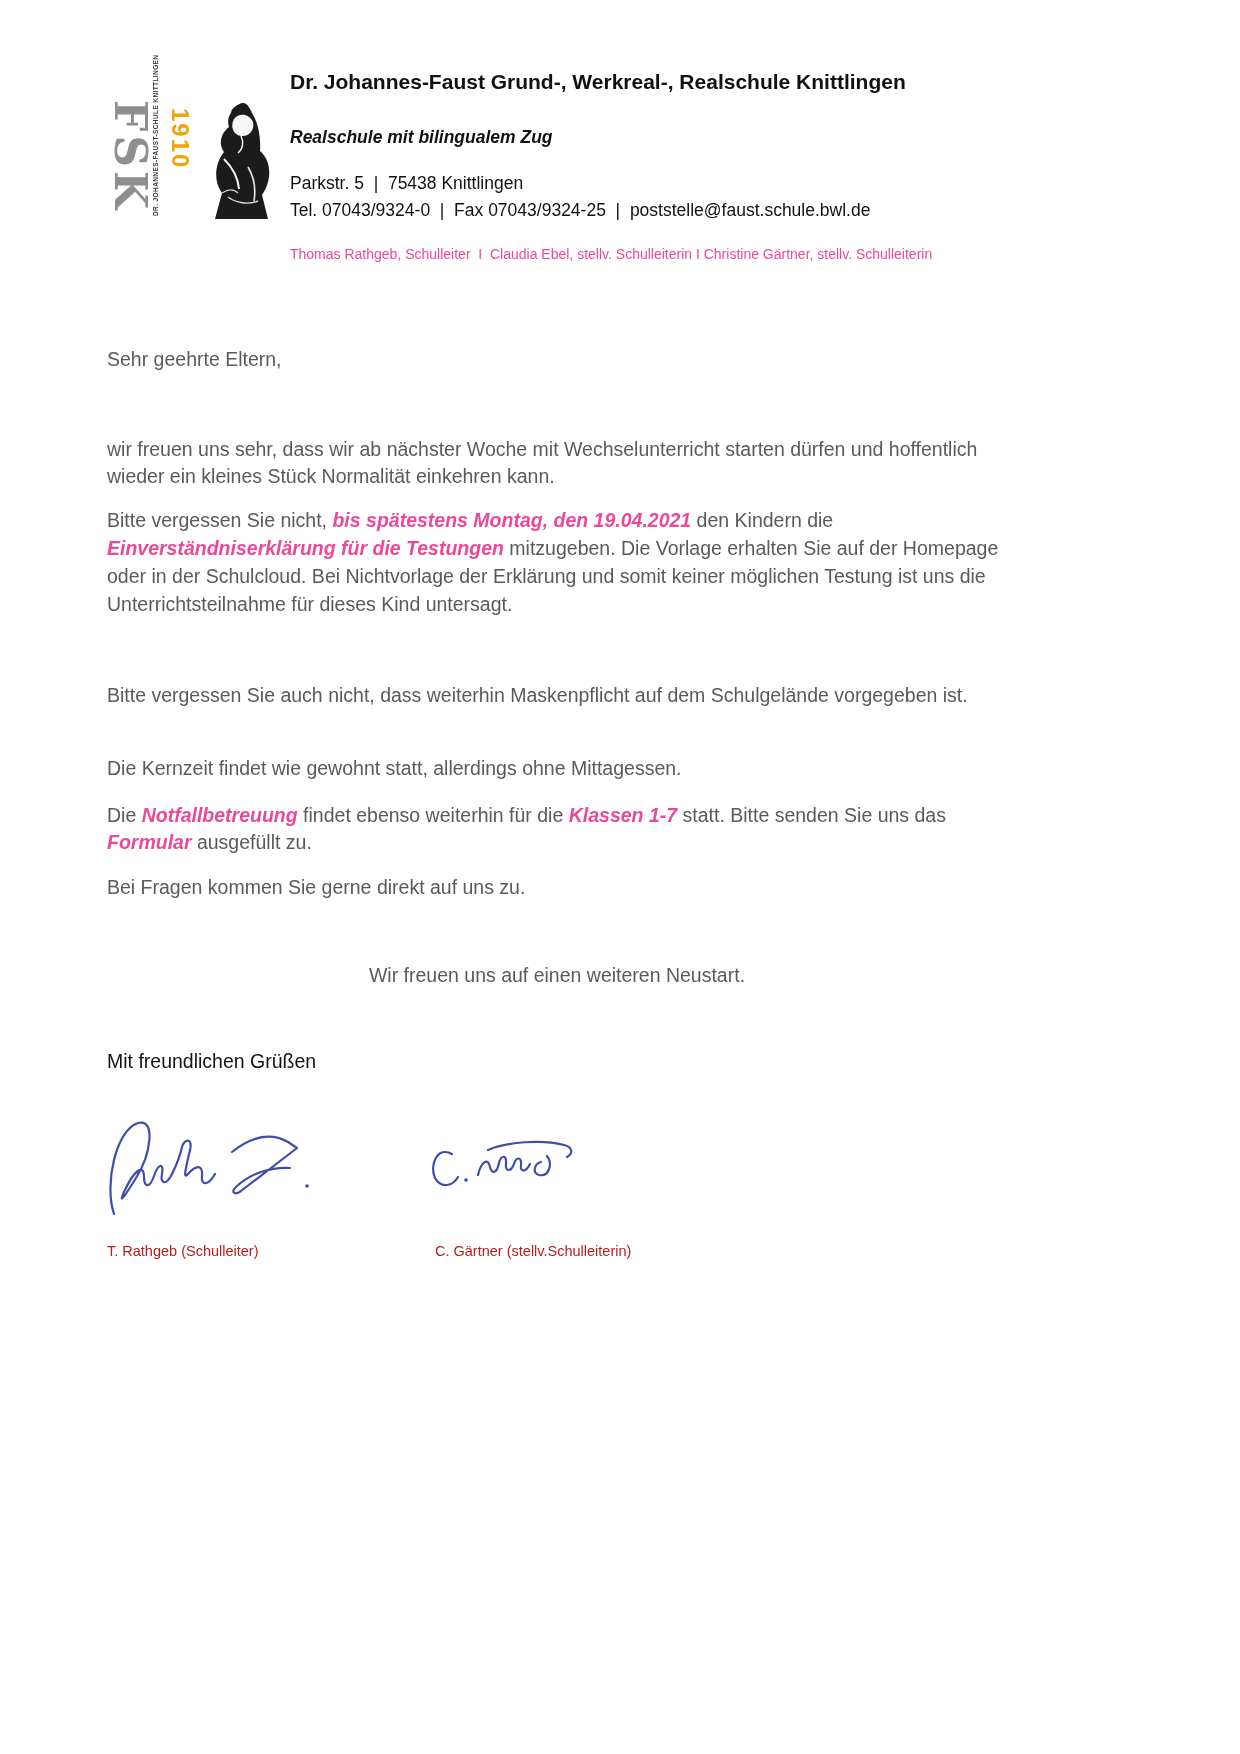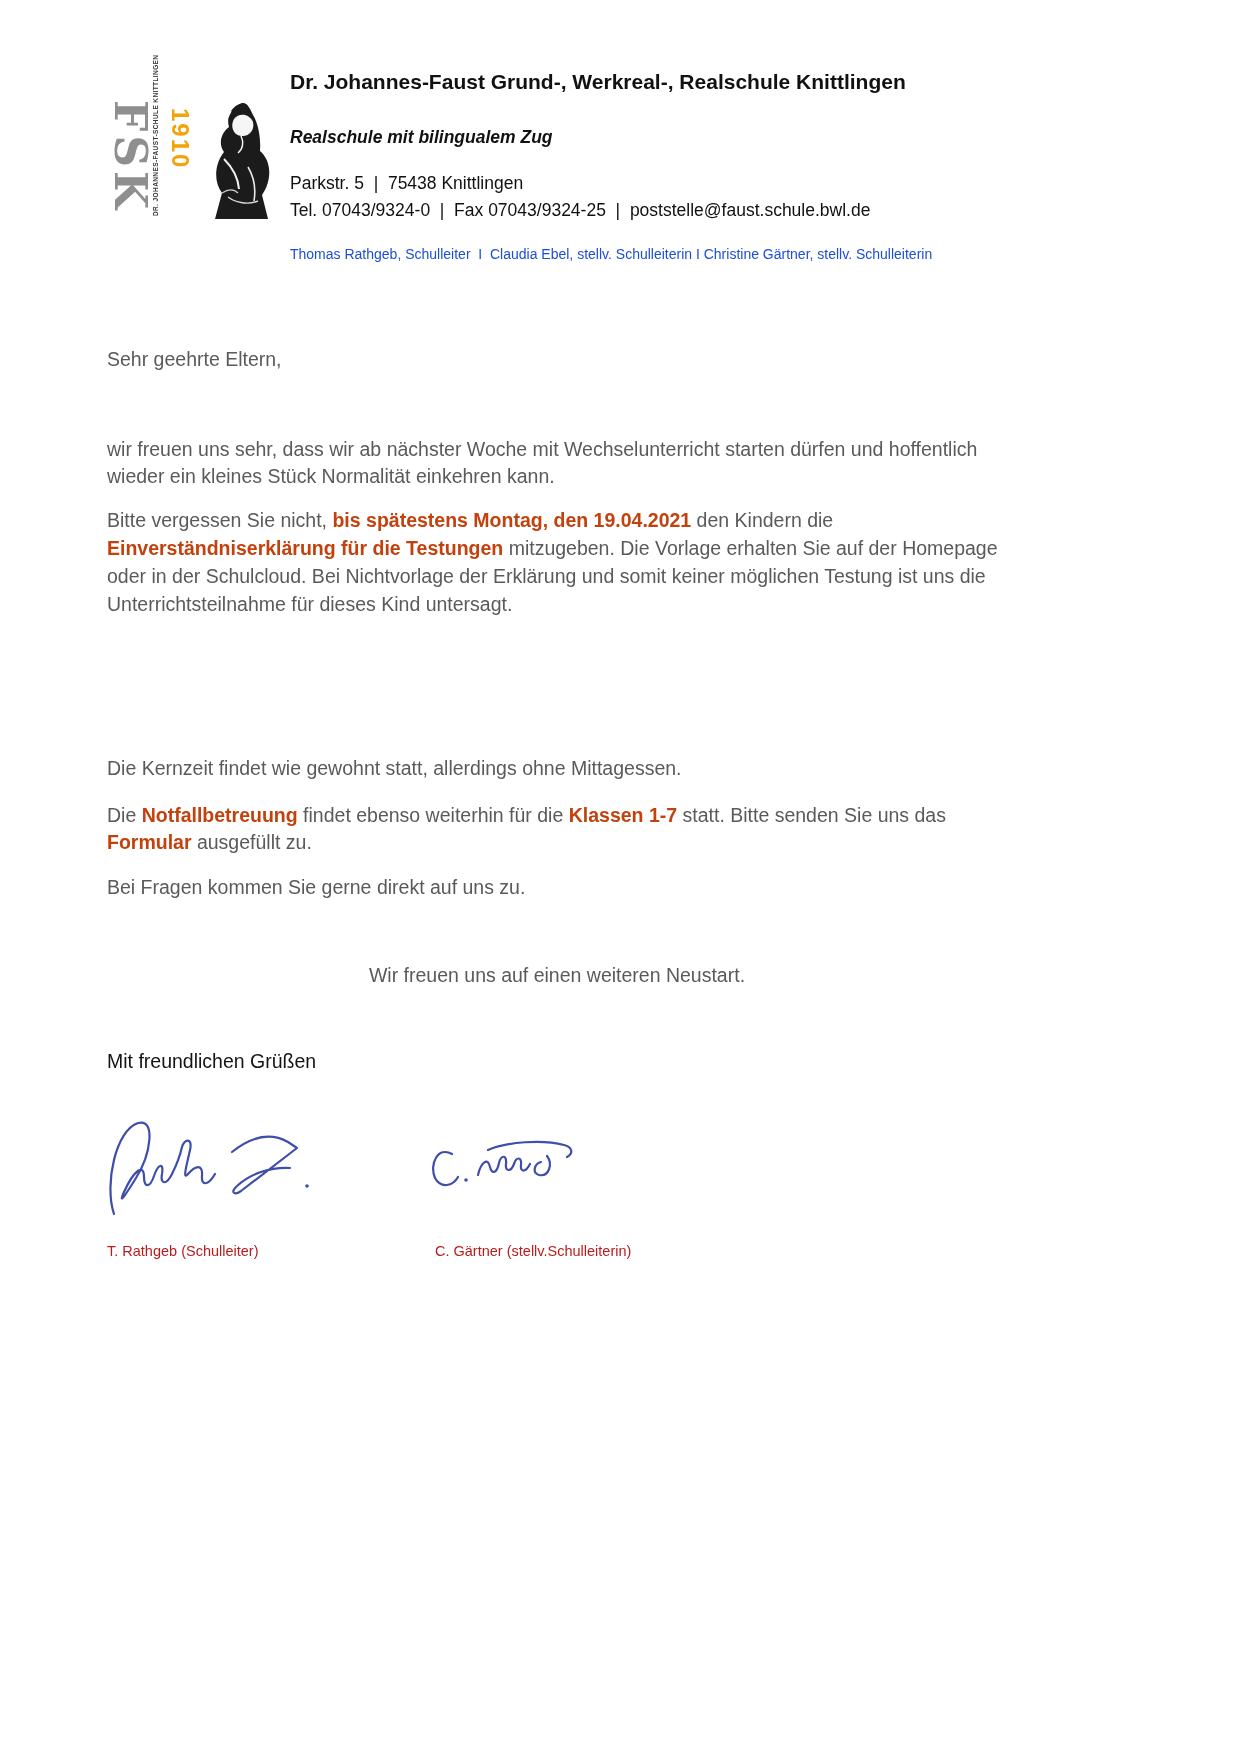--- a/index.html
+++ b/index.html
@@ -31,27 +31,27 @@
     font-weight:bold;font-size:24px;line-height:1;letter-spacing:2px;
     color:#f0a30a;white-space:nowrap;
   }
   .logo-figure{position:absolute;left:198px;top:97px;}
   
   .h-line{position:absolute;left:290px;color:#111;white-space:nowrap;}
   .h-title{top:70px;font-size:21px;font-weight:bold;}
   .h-sub{top:127px;font-size:17.5px;font-weight:bold;font-style:italic;}
   .h-addr{top:173px;font-size:17.5px;}
   .h-contact{top:200px;font-size:17.5px;}
-  .h-staff{top:246px;font-size:14px;color:#1d4ed8;}
+  .h-staff{top:246px;font-size:14px;color:#ec4899;}
   
   .para{
     position:absolute;left:107px;width:900px;margin:0;
     font-size:19.5px;line-height:27px;color:#5a5a5a;
   }
-  .para strong{font-weight:bold;color:#c2410c;}
+  .para strong{font-weight:bold;color:#ec4899;font-style:italic;}
   .salutation{top:346px;}
   .p1{top:436px;}
   .p2{top:506px;line-height:28px;}
   .p3{top:682px;}
   .p4{top:755px;}
   .p5{top:802px;}
   .p6{top:874px;}
   .p7{top:962px;text-align:center;}
   .closing{top:1048px;color:#141414;}
   
@@ -86,20 +86,21 @@
   <div class="h-line h-addr">Parkstr. 5 &nbsp;|&nbsp; 75438 Knittlingen</div>
   <div class="h-line h-contact">Tel. 07043/9324-0 &nbsp;|&nbsp; Fax 07043/9324-25 &nbsp;|&nbsp; poststelle@faust.schule.bwl.de</div>
   <div class="h-line h-staff">Thomas Rathgeb, Schulleiter &nbsp;I&nbsp; Claudia Ebel, stellv. Schulleiterin I Christine Gärtner, stellv. Schulleiterin</div>
 
   <p class="para p1">wir freuen uns sehr, dass wir ab nächster Woche mit Wechselunterricht starten dürfen und hoffentlich wieder ein kleines Stück Normalität einkehren kann.</p>
 
   <p class="para salutation">Sehr geehrte Eltern,</p>
 
   <p class="para p2"><span>Bitte vergessen Sie nicht, </span><strong>bis spätestens Montag, den 19.04.2021</strong><span> den Kindern die </span><strong>Einverständniserklärung für die Testungen</strong><span> mitzugeben. Die Vorlage erhalten Sie auf der Homepage oder in der Schulcloud. Bei Nichtvorlage der Erklärung und somit keiner möglichen Testung ist uns die Unterrichtsteilnahme für dieses Kind untersagt.</span></p>
 
+  <p class="para p3">Bitte vergessen Sie auch nicht, dass weiterhin Maskenpflicht auf dem Schulgelände vorgegeben ist.</p>
 
   <p class="para p4">Die Kernzeit findet wie gewohnt statt, allerdings ohne Mittagessen.</p>
 
   <p class="para p5"><span>Die </span><strong>Notfallbetreuung</strong><span> findet ebenso weiterhin für die </span><strong>Klassen 1-7</strong><span> statt. Bitte senden Sie uns das </span><strong>Formular</strong><span> ausgefüllt zu.</span></p>
 
   <p class="para p6">Bei Fragen kommen Sie gerne direkt auf uns zu.</p>
 
   <p class="para p7">Wir freuen uns auf einen weiteren Neustart.</p>
 
   <p class="para closing">Mit freundlichen Grüßen</p>

